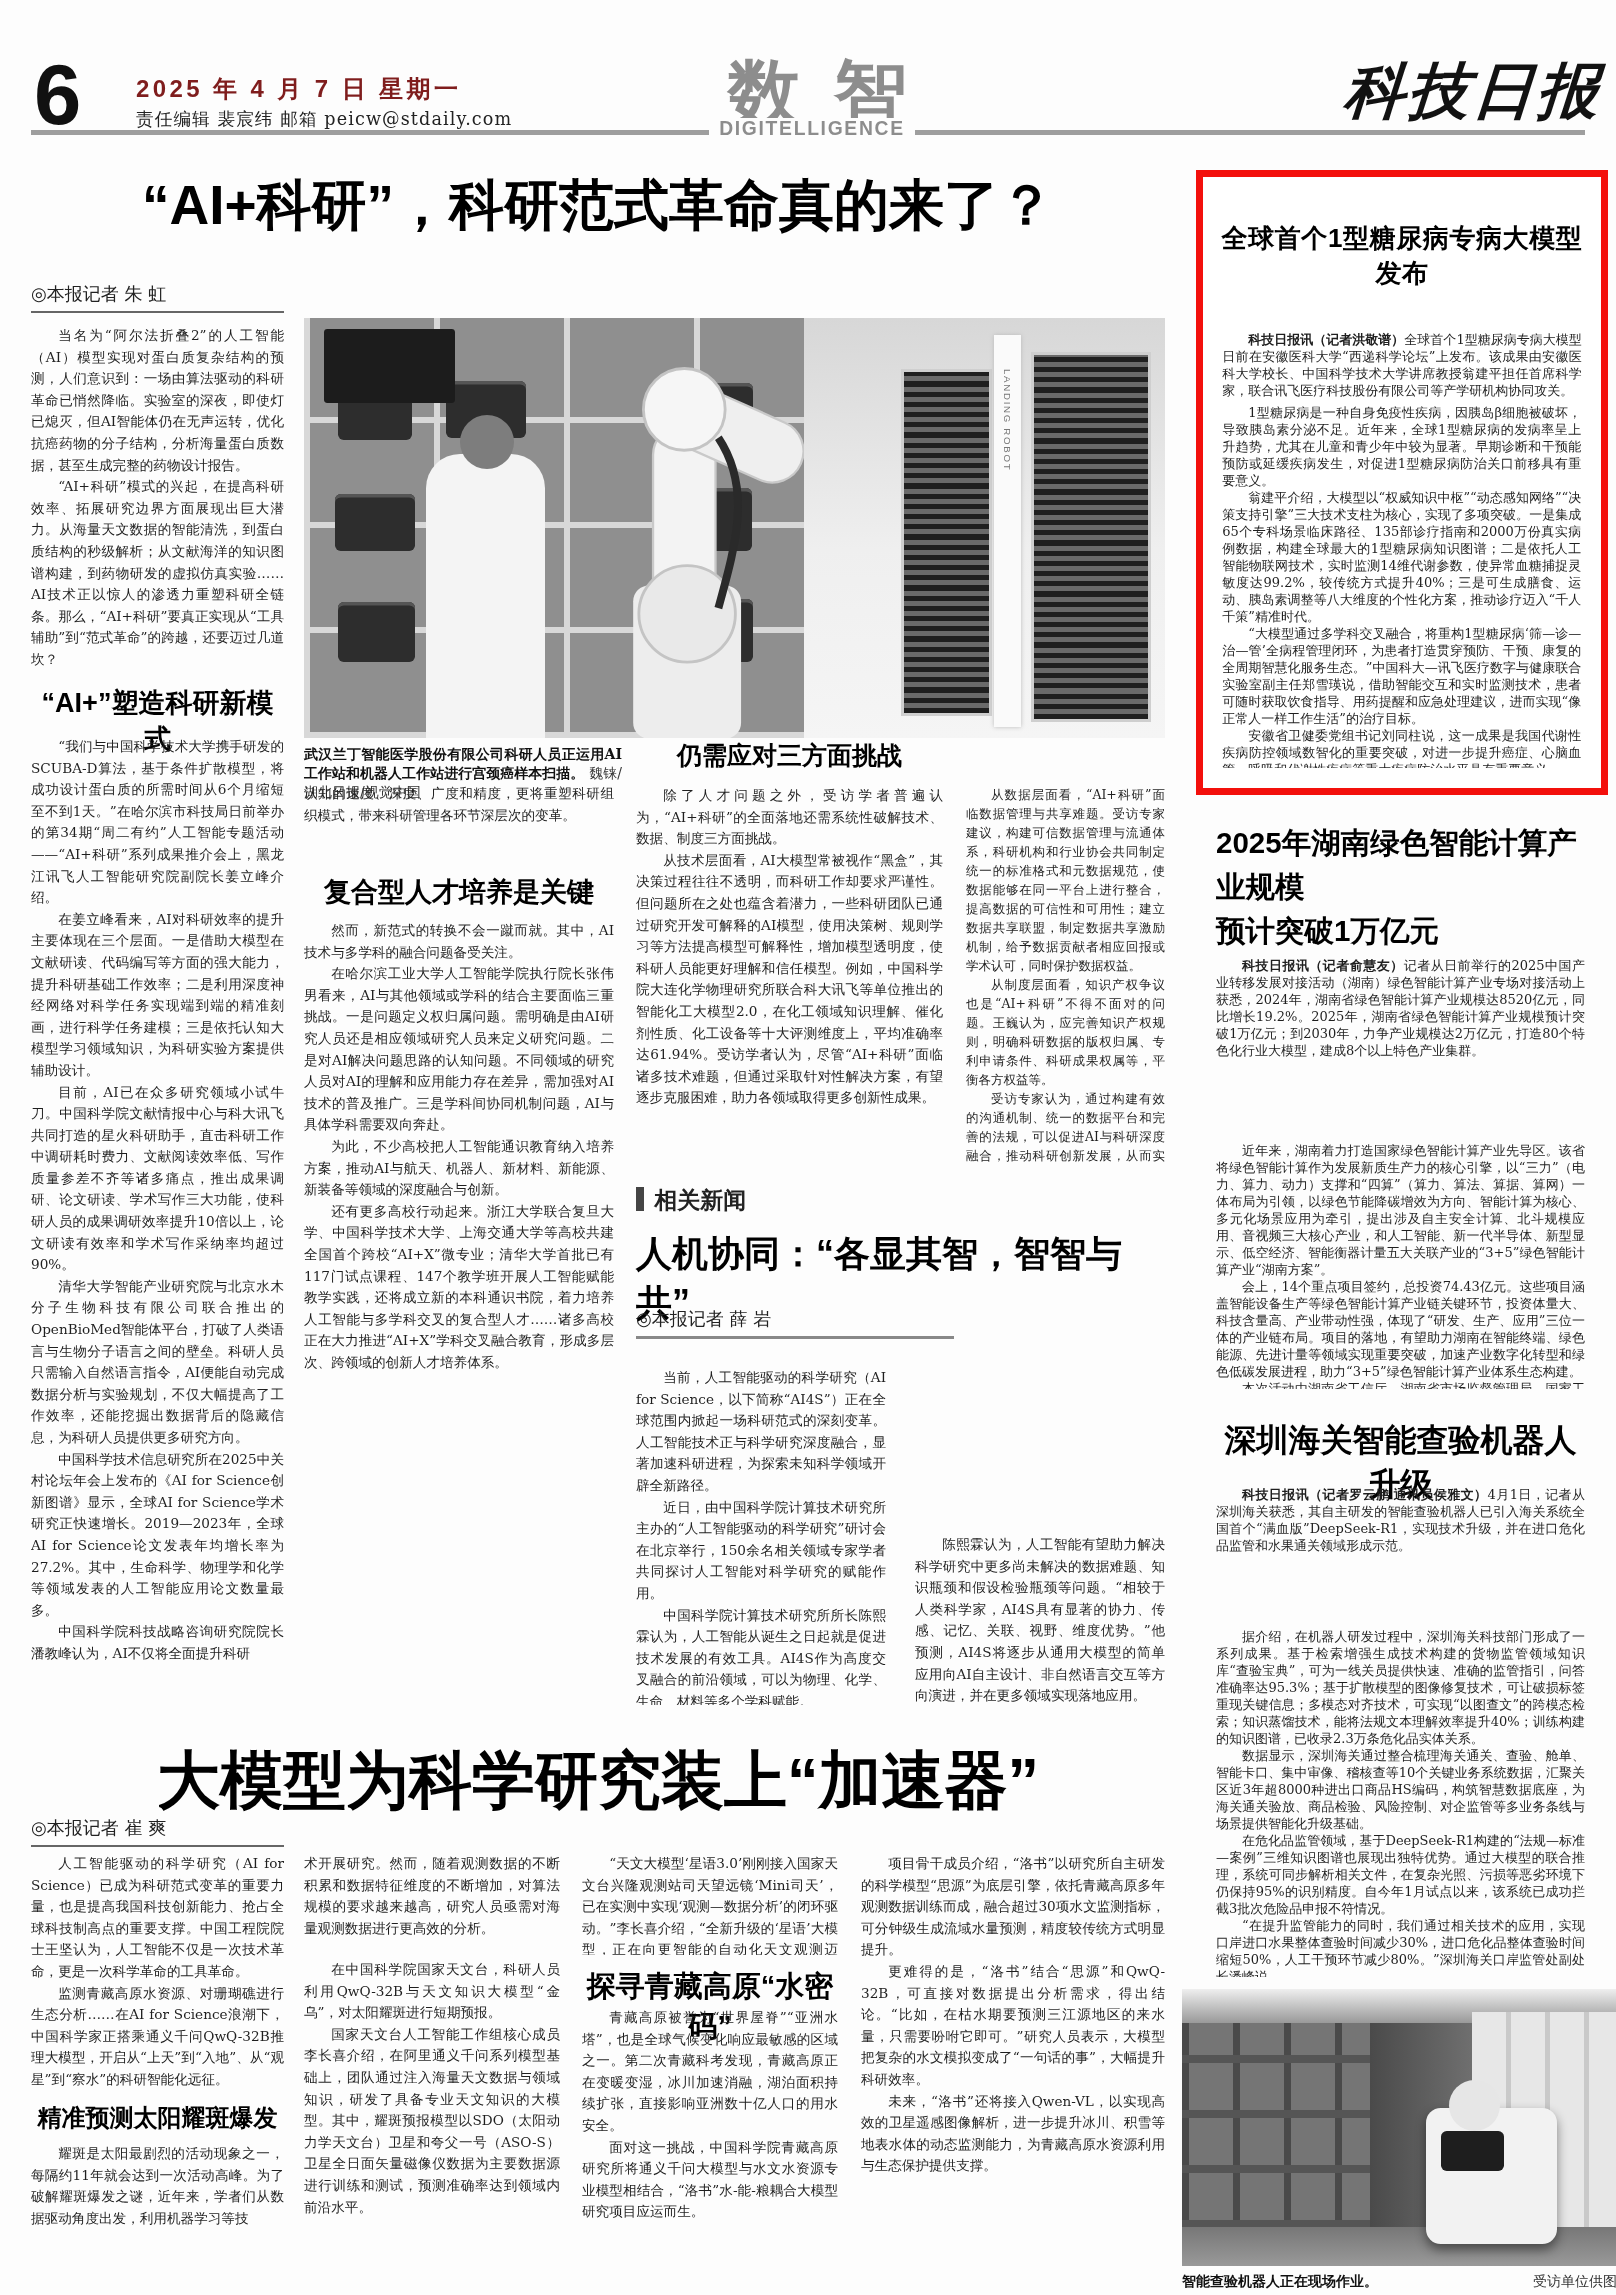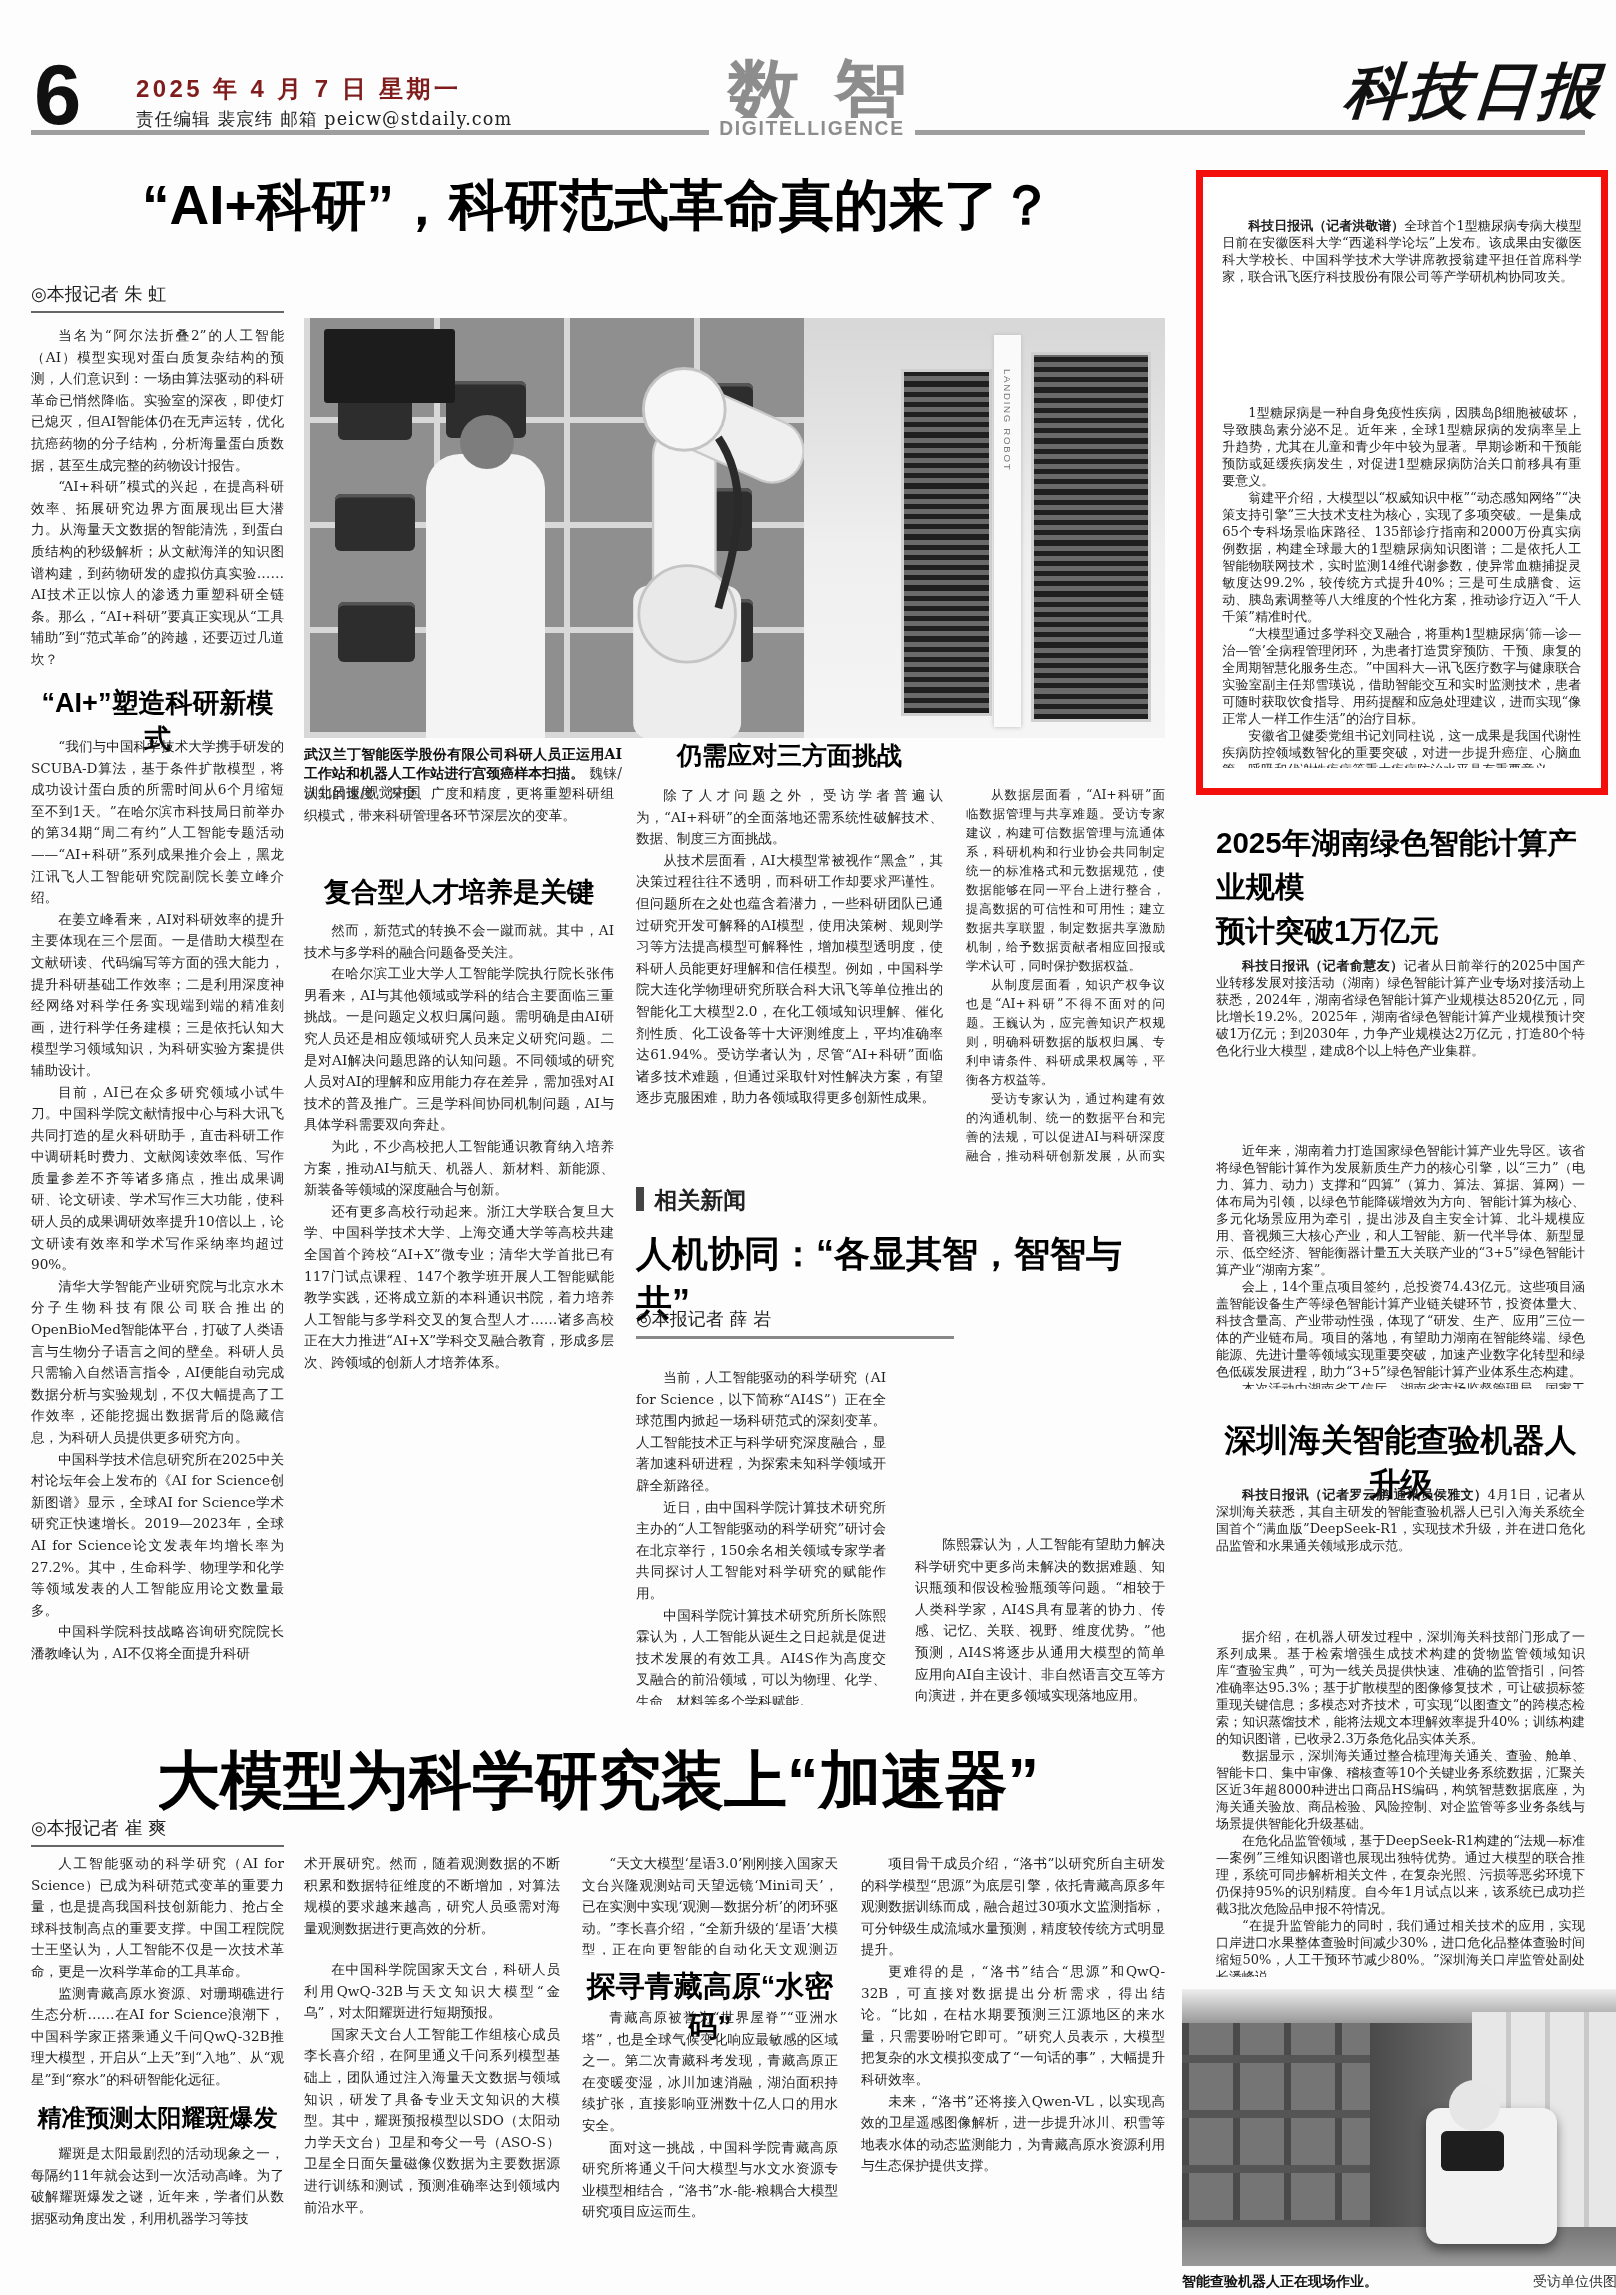--- a/index.html
+++ b/index.html
@@ -176,20 +176,21 @@
       <p>面对这一挑战，中国科学院青藏高原研究所将通义千问大模型与水文水资源专业模型相结合，“洛书”水-能-粮耦合大模型研究项目应运而生。</p>
     </div>
 
   <div class="abs col" style="left:861px;top:1853px;width:304px;height:414px;">
       <p>项目骨干成员介绍，“洛书”以研究所自主研发的科学模型“思源”为底层引擎，依托青藏高原多年观测数据训练而成，融合超过30项水文监测指标，可分钟级生成流域水量预测，精度较传统方式明显提升。</p>
       <p>更难得的是，“洛书”结合“思源”和QwQ-32B，可直接对数据提出分析需求，得出结论。“比如，在枯水期要预测三江源地区的来水量，只需要吩咐它即可。”研究人员表示，大模型把复杂的水文模拟变成了“一句话的事”，大幅提升科研效率。</p>
       <p>未来，“洛书”还将接入Qwen-VL，以实现高效的卫星遥感图像解析，进一步提升冰川、积雪等地表水体的动态监测能力，为青藏高原水资源利用与生态保护提供支撑。</p>
     </div>
 
   <div class="abs" style="left:1196px;top:170px;width:398px;height:611px;border:7.4px solid #f3100c;background:#fff;">
+    <div class="subhead" style="margin:44px 17px 0 17px;font-size:26px;letter-spacing:0.6px;">全球首个1型糖尿病专病大模型发布</div>
     <div class="sb-col" style="margin:40px 19.3px 0 19.3px;height:386px;">
       <p><span class="lead-b">科技日报讯（记者洪敬谱）</span><span>全球首个1型糖尿病专病大模型日前在安徽医科大学“西递科学论坛”上发布。该成果由安徽医科大学校长、中国科学技术大学讲席教授翁建平担任首席科学家，联合讯飞医疗科技股份有限公司等产学研机构协同攻关。</span></p>
     </div>
     <div class="sb-col abs" style="left:19.3px;top:227px;width:359px;height:364px;">
         <p>1型糖尿病是一种自身免疫性疾病，因胰岛β细胞被破坏，导致胰岛素分泌不足。近年来，全球1型糖尿病的发病率呈上升趋势，尤其在儿童和青少年中较为显著。早期诊断和干预能预防或延缓疾病发生，对促进1型糖尿病防治关口前移具有重要意义。</p>
         <p>翁建平介绍，大模型以“权威知识中枢”“动态感知网络”“决策支持引擎”三大技术支柱为核心，实现了多项突破。一是集成65个专科场景临床路径、135部诊疗指南和2000万份真实病例数据，构建全球最大的1型糖尿病知识图谱；二是依托人工智能物联网技术，实时监测14维代谢参数，使异常血糖捕捉灵敏度达99.2%，较传统方式提升40%；三是可生成膳食、运动、胰岛素调整等八大维度的个性化方案，推动诊疗迈入“千人千策”精准时代。</p>
         <p>“大模型通过多学科交叉融合，将重构1型糖尿病‘筛—诊—治—管’全病程管理闭环，为患者打造贯穿预防、干预、康复的全周期智慧化服务生态。”中国科大—讯飞医疗数字与健康联合实验室副主任郑雪瑛说，借助智能交互和实时监测技术，患者可随时获取饮食指导、用药提醒和应急处理建议，进而实现“像正常人一样工作生活”的治疗目标。</p>
         <p>安徽省卫健委党组书记刘同柱说，这一成果是我国代谢性疾病防控领域数智化的重要突破，对进一步提升癌症、心脑血管、呼吸和代谢性疾病等重大疾病防治水平具有重要意义。</p>
       </div>
   </div>

